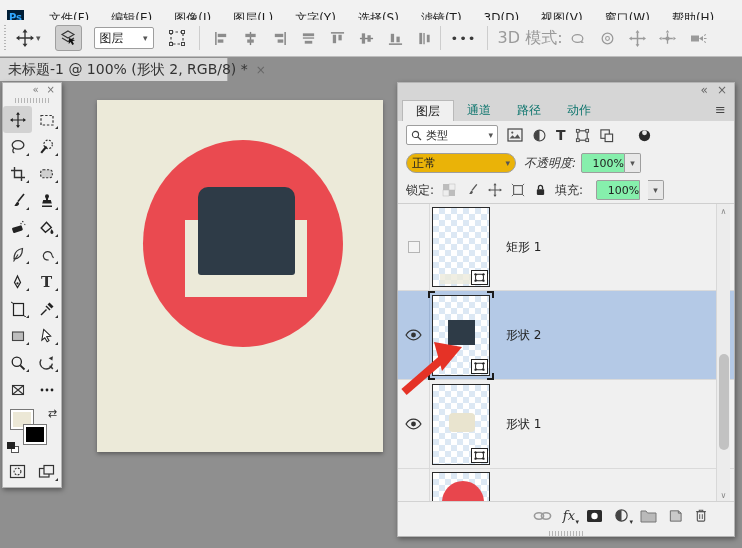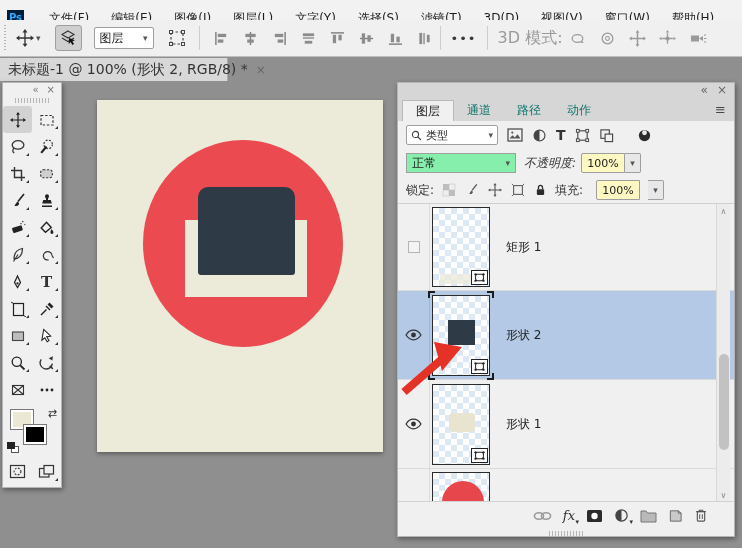--- a/index.html
+++ b/index.html
@@ -92,26 +92,26 @@
   .lp-tab.active { background:#f0f0f0; border:1px solid #b9b9b9; border-bottom:none; color:#1a1a1a; }
   .lp-menu { position:absolute; right:8px; bottom:4px; color:#444; font-size:13px; }
   .lp-row { display:flex; align-items:center; }
   .filter-row { height:28px; padding:0 8px; gap:9px; }
   .search-box { width:92px; height:20px; background:#fff; border:1px solid #9e9e9e; border-radius:2px;
     display:flex; align-items:center; padding:0 4px; gap:4px; }
   .search-box .val { flex:1; font-size:11px; color:#222; }
   .chev { font-size:9px; color:#555; }
   .filter-toggle { margin-left:14px; }
   .blend-row { height:28px; padding:0 8px; }
-  .blend-select { width:110px; height:20px; background:#86efac; border:1px solid #9e9e9e; border-radius:0;
+  .blend-select { width:110px; height:20px; background:#eab308; border:1px solid #9e9e9e; border-radius:10px;
     display:flex; align-items:center; justify-content:space-between; padding:0 5px; }
   .lbl { font-size:12px; color:#333; }
   .opacity-lbl { margin-left:8px;font-style:italic; }
-  .val-box { width:44px; height:20px; background:#fef9c3; border:1px solid #9e9e9e; border-radius:2px 0 0 2px;
-    display:flex; align-items:center; justify-content:center; margin-left:5px; font-size:11px; }
+  .val-box { width:44px; height:20px; background:#86efac; border:1px solid #9e9e9e; border-radius:2px 0 0 2px;
+    display:flex; align-items:center; justify-content:flex-end; margin-left:5px; font-size:11px; }
   .val-chev { width:16px; height:20px; background:#e8e8e8; border:1px solid #9e9e9e; border-left:none;
     border-radius:0 2px 2px 0; display:flex; align-items:center; justify-content:center; }
   .lock-row { height:26px; padding:0 8px; gap:8px; }
   .lock-ics { display:flex; align-items:center; gap:9px; }
   .layer-list { position:relative; height:298px; border-top:1px solid #cfcfcf; background:#f0f0f0; overflow:hidden; }
   .llrow { position:relative; display:flex; align-items:center; border-bottom:1px solid #dadada; }
   .llrow.selected { background:#b4c9e6; }
   .eye-col { width:32px; align-self:stretch; border-right:1px solid #dadada;
     display:flex; align-items:center; justify-content:center; }
   .thumb-wrap { position:relative; margin:3px 0 3px 2px; }

